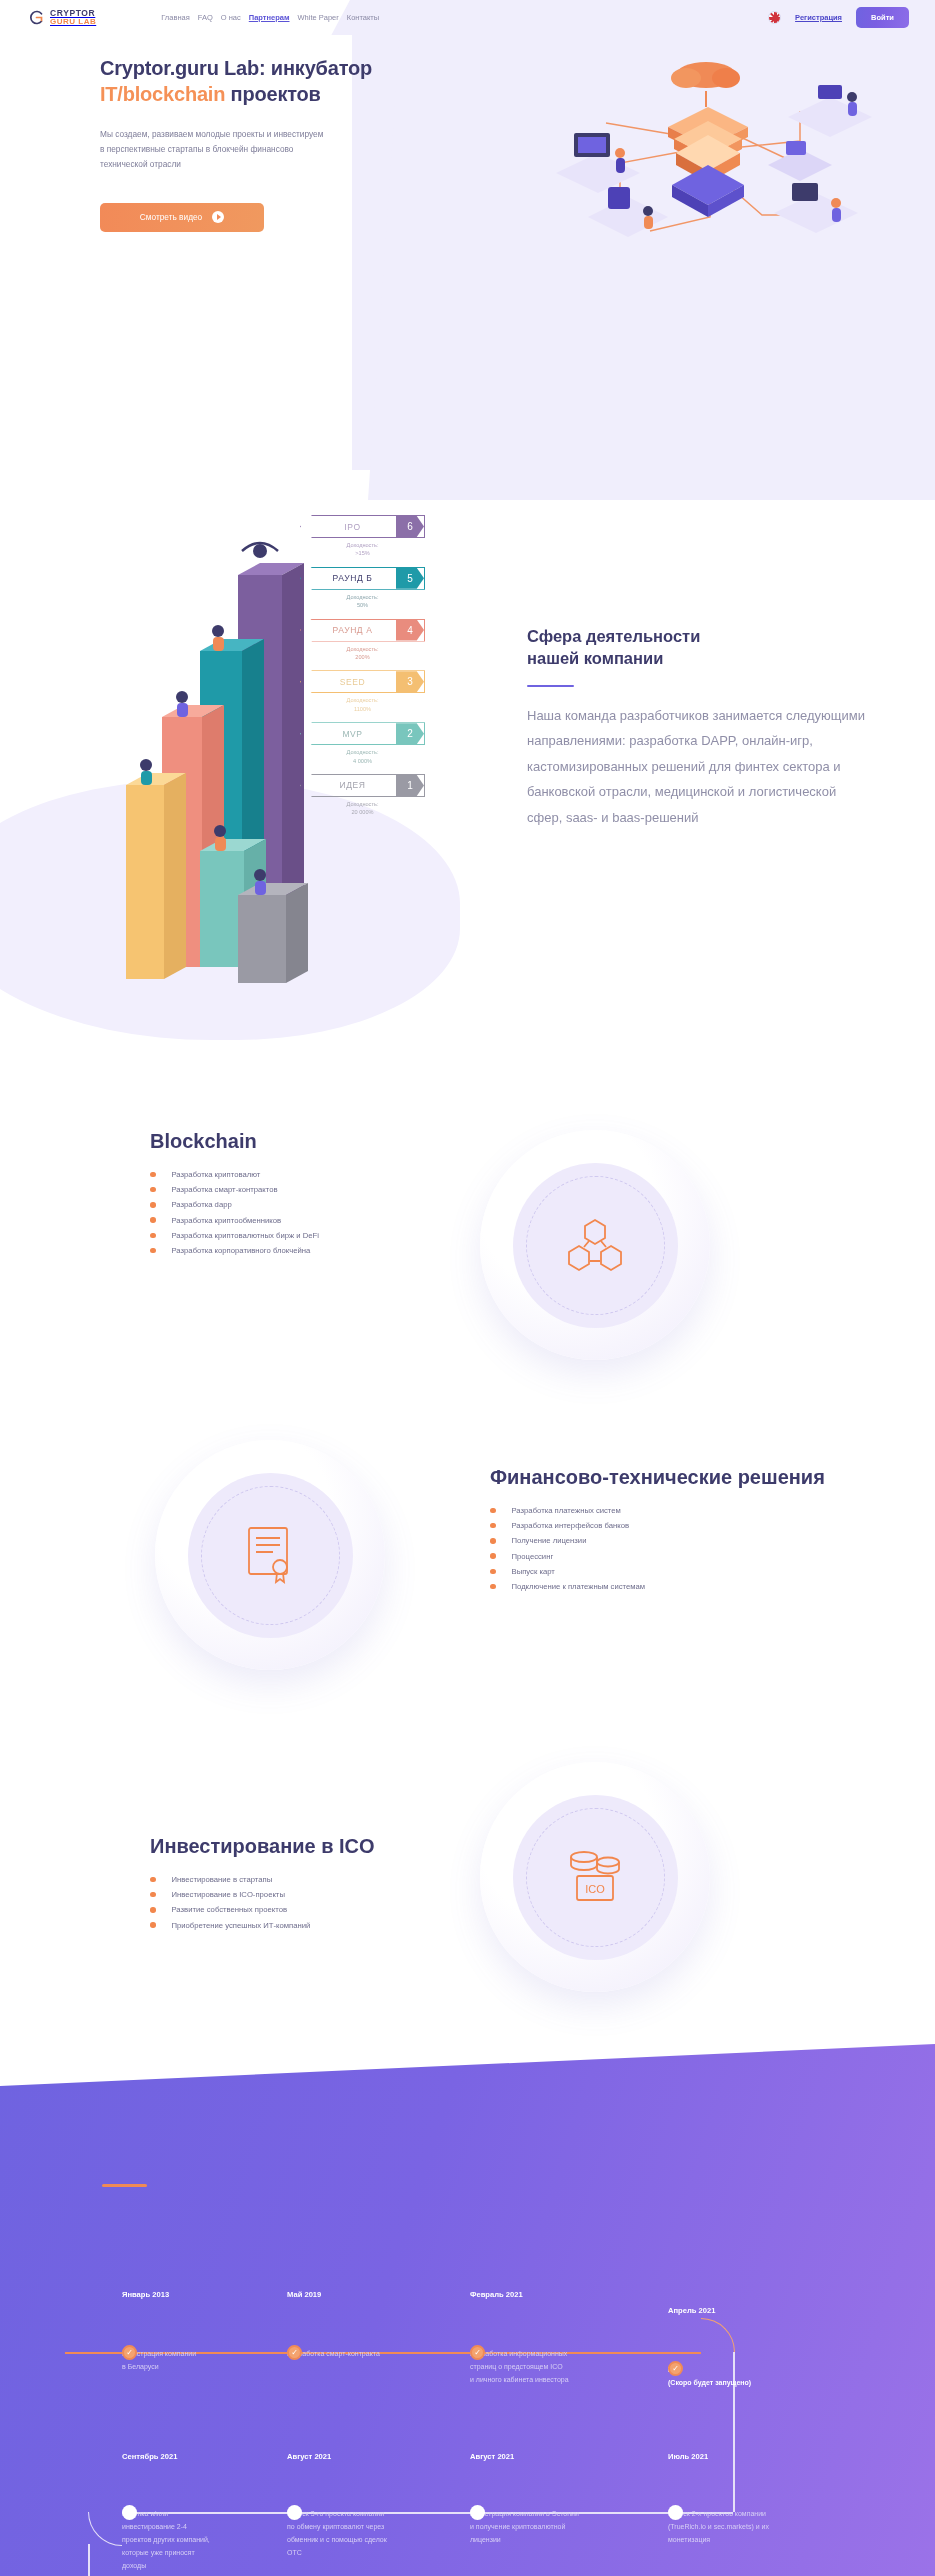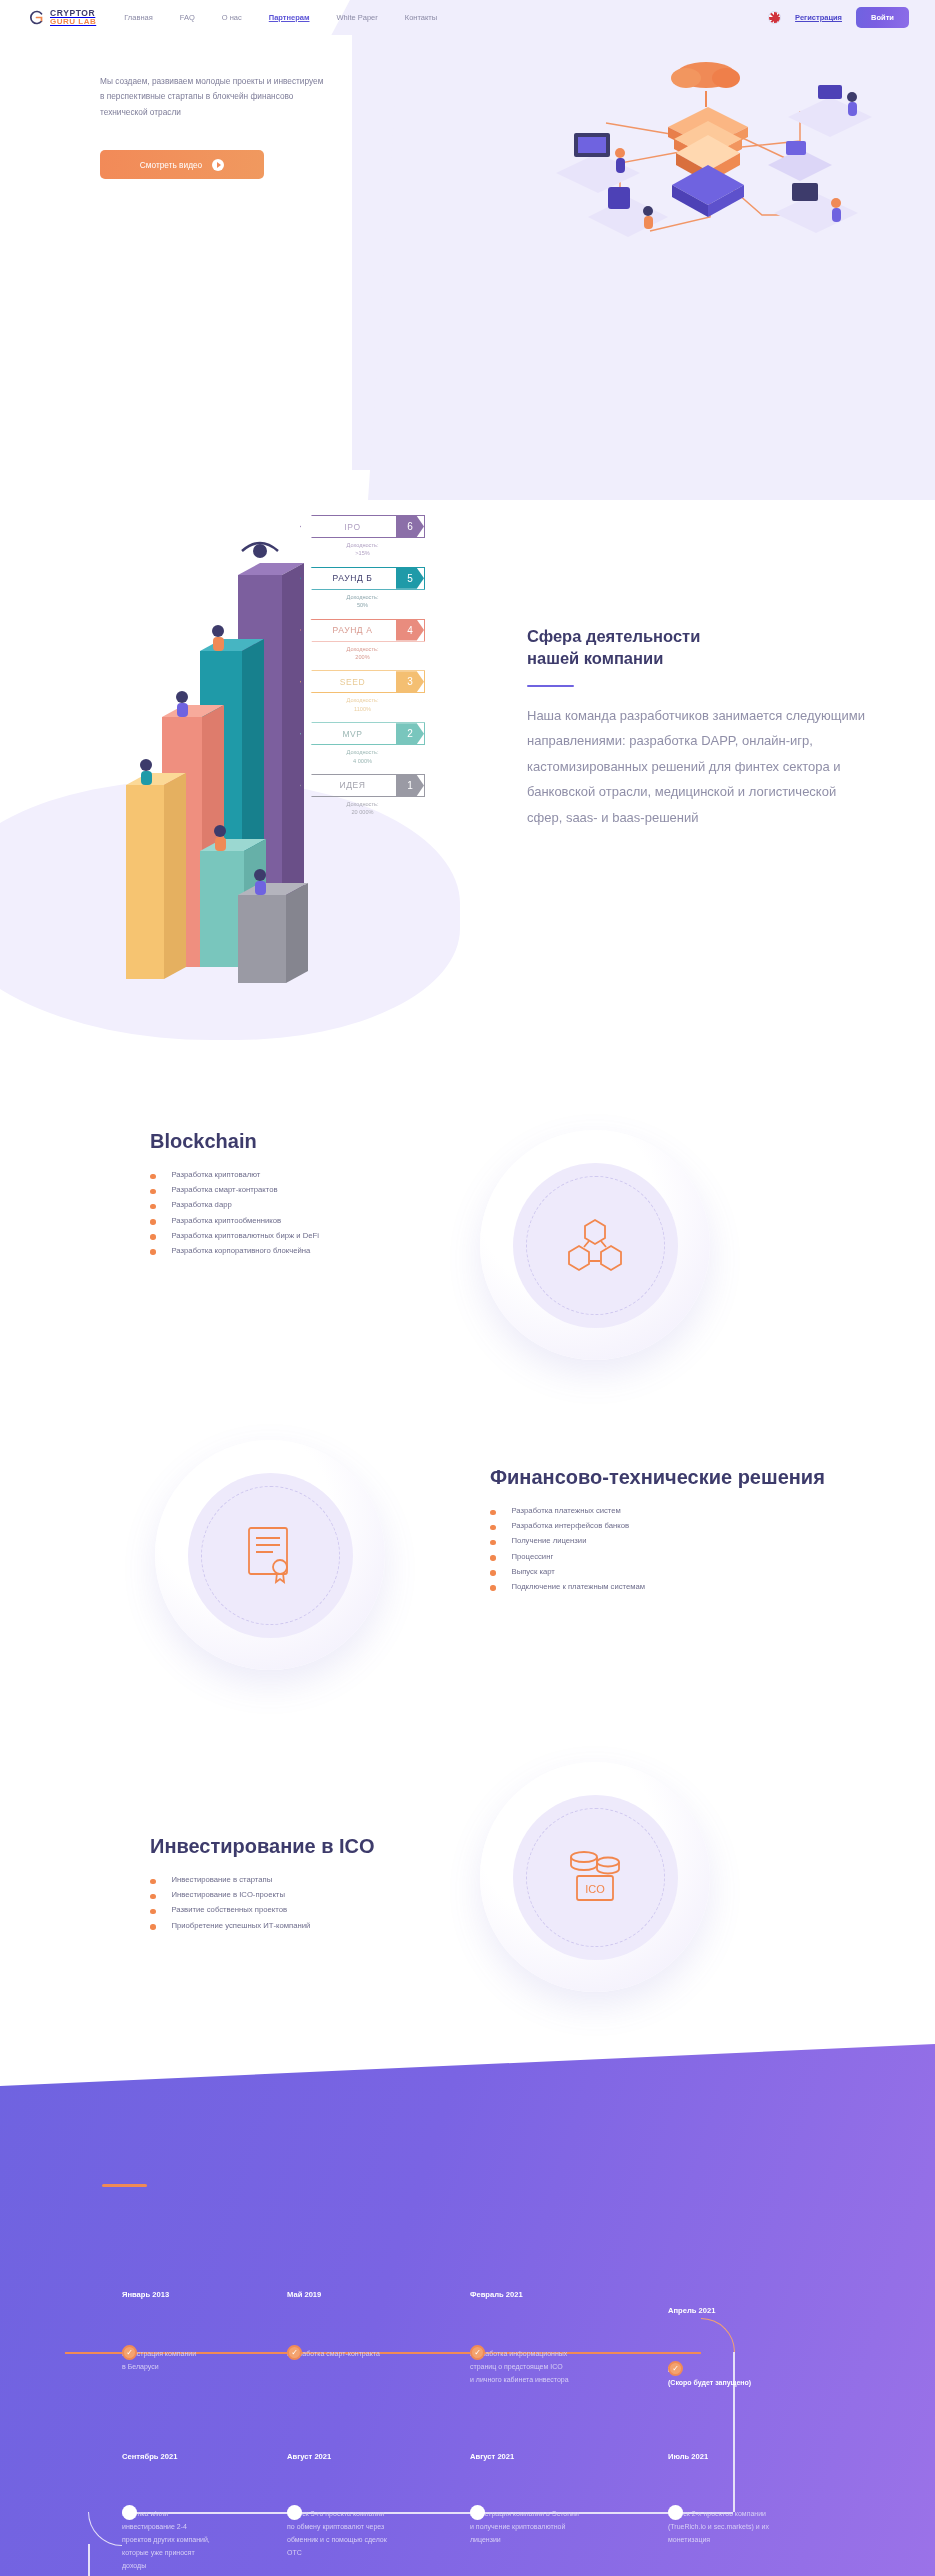--- a/index.html
+++ b/index.html
@@ -25,21 +25,21 @@
   .header {
     position:absolute; top:0; left:0; width:935px; height:35px;
     display:flex; align-items:center; z-index:5;
   }
   .logo { display:flex; align-items:center; margin-left:28px; }
   .logo-mark { width:17px; height:17px; position:relative; margin-right:5px; }
   .logo-text { line-height:1; }
   .logo-top { font-size:8.5px; font-weight:bold; letter-spacing:.6px; color:#3d3b6b; display:block;}
   .logo-bot { font-size:8px; font-weight:bold; letter-spacing:.5px; color:#f2874d; display:block; margin-top:1px;}
 
-  .nav { display:flex; align-items:center; gap:27px; margin-left:28px; }
+  .nav { display:flex; align-items:center; gap:8px; margin-left:65px; }
   .nav-item { font-size:7.5px; color:#8b8aa6; text-decoration:none; white-space:nowrap; }
   .nav-item.active { color:#5b53d6; font-weight:bold; text-decoration:underline; }
 
   .header-right { display:flex; align-items:center; margin-left:auto; margin-right:26px; gap:14px; }
   .flag {
     width:13px; height:13px; border-radius:50%; position:relative; overflow:hidden;
     background:#fff; border:1.2px solid #d9d7ee; flex:none;
   }
   .flag i{position:absolute;background:#d0323c;}
   .flag .v{left:5px;top:0;width:3px;height:100%;}
@@ -118,21 +118,21 @@
 
   .sphere-txt { position:absolute; left:527px; top:625px; width:360px; }
   .sphere-title { font-size:16.5px; font-weight:bold; line-height:1.35; color:#3d3b6b; }
   .rule { width:47px; height:2.6px; background:#6f63e0; margin:15px 0 16px; border-radius:2px; }
   .sphere-body { font-size:13px; line-height:1.95; color:#908fa8; width:342px;}
 
   
   .svc { position:absolute; width:935px; }
   .svc-h { font-size:20px; font-weight:bold; color:#3d3b6b; }
   .svc-list { margin-top:17px; }
-  .svc-li { display:flex; align-items:flex-end; margin-bottom:6.2px; }
+  .svc-li { display:flex; align-items:center; margin-bottom:6.2px; }
   .dot { width:5.5px; height:5.5px; border-radius:50%; background:#f2874d; flex:none; margin-right:16px; }
   .svc-li span { font-size:7.7px; color:#6e6d8c; }
 
   .circle-wrap { position:absolute; width:230px; height:230px; }
   .circle-outer {
     width:230px;height:230px;border-radius:50%;
     background:radial-gradient(circle at 38% 32%, #ffffff 0%, #ffffff 42%, #f7f5fd 70%, #efecfb 100%);
     box-shadow: 0 14px 34px rgba(110,100,200,.13);
     display:flex; align-items:center; justify-content:center;
   }
@@ -215,20 +215,24 @@
           <i class="v"></i>
           <i class="h"></i>
       </span>
       <a class="link-reg" href="#">Регистрация</a>
       <button class="btn-login">Войти</button>
     </div>
   </div>
 
   <div class="hero">
     <div class="hero-left">
+      <h1 class="hero-title">
+        <span>Cryptor.guru Lab: инкубатор</span><br>
+        <span class="accent">IT/blockchain</span><span> проектов</span>
+      </h1>
       <p class="hero-sub">Мы создаем, развиваем молодые проекты и инвестируем в перспективные стартапы в блокчейн финансово технической отрасли</p>
       <button class="btn-video">
         <span>Смотреть видео</span>
         <span class="play-circle"></span>
       </button>
     </div>
   </div>
 
   <div class="hero-illu">
     <svg width="400" height="220" viewBox="0 0 400 220">

